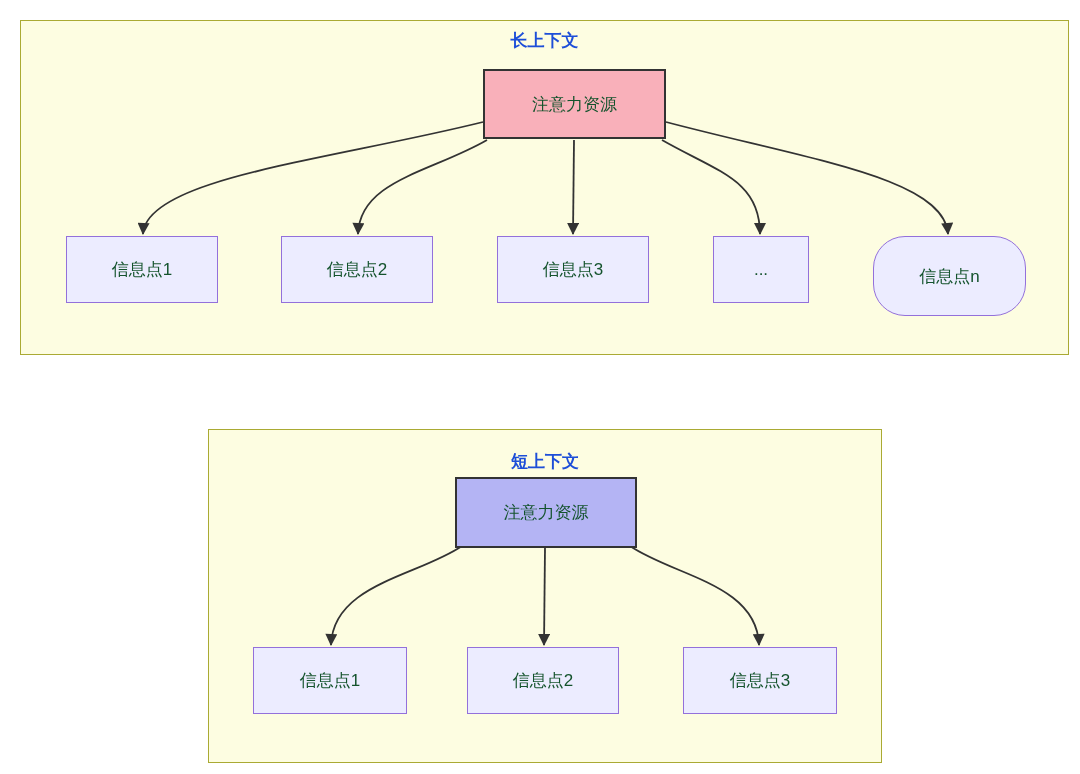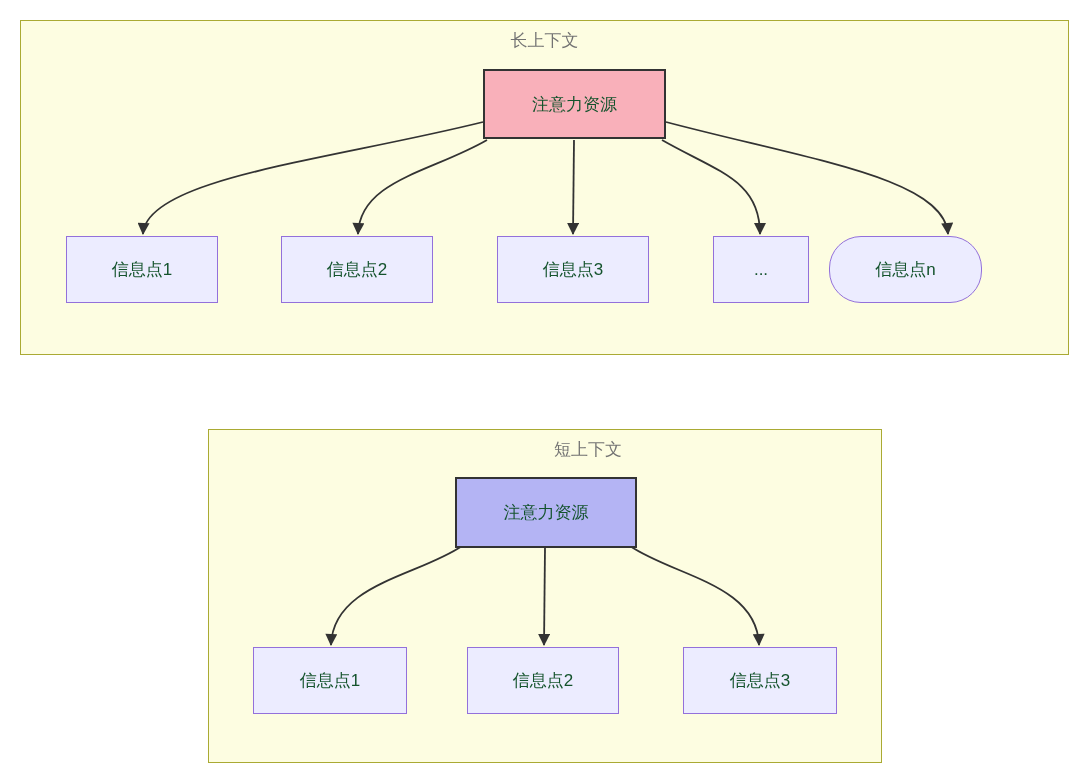--- a/index.html
+++ b/index.html
@@ -16,22 +16,23 @@
     background:#fdfde1;
     border:1.5px solid #aaaa33;
     box-sizing:border-box;
     z-index:0;
   }
   .container-title{
     position:absolute;
     left:0;right:0;top:9px;
     text-align:center;
     font-size:17px;
-    color:#737373;
+    color:#1d4ed8;
     z-index:2;
+    font-weight:bold;
   }
   .edges{
     position:absolute;left:0;top:0;
     width:1080px;height:774px;
     z-index:1;
     pointer-events:none;
   }
   .node{
     position:absolute;
     display:flex;align-items:center;justify-content:center;
@@ -53,21 +54,21 @@
 </style>
 </head>
 <body>
 
 <div class="canvas">
 
   <div class="container" style="left:20px;top:20px;width:1049px;height:335px;"></div>
   <div class="container" style="left:208px;top:429px;width:674px;height:334px;"></div>
 
   <div class="container-title" style="left:20px;width:1049px;top:29px;">长上下文</div>
-  <div class="container-title" style="left:208px;width:674px;top:438px;padding-left:43px;">短上下文</div>
+  <div class="container-title" style="left:208px;width:674px;top:450px;">短上下文</div>
 
   <svg class="edges" viewBox="0 0 1080 774" xmlns="http://www.w3.org/2000/svg">
     <defs>
       <marker id="arrowhead" viewBox="0 0 10 10" refX="9.2" refY="5" markerUnits="userSpaceOnUse" markerWidth="14" markerHeight="12" orient="auto">
         <path d="M0,0 L10,5 L0,10 z" fill="#333333"></path>
       </marker>
     </defs>
     <g stroke="#333333" stroke-width="1.8" fill="none">
       <path d="M 483 122 C 330 160, 146 178, 143 234" marker-end="url(#arrowhead)"></path>
       <path d="M 487 140 C 432 172, 360 180, 358 234" marker-end="url(#arrowhead)"></path>
@@ -80,21 +81,21 @@
       <path d="M 630 546 C 674 576, 757 584, 759 645" marker-end="url(#arrowhead)"></path>
     </g>
   </svg>
 
   <div class="node source pink" style="left:483px;top:69px;width:183px;height:70px;">注意力资源</div>
 
   <div class="node target" style="left:66px;top:236px;width:152px;height:67px;">信息点1</div>
   <div class="node target" style="left:281px;top:236px;width:152px;height:67px;">信息点2</div>
   <div class="node target" style="left:497px;top:236px;width:152px;height:67px;">信息点3</div>
   <div class="node target" style="left:713px;top:236px;width:96px;height:67px;">...</div>
-  <div class="node target" style="left:829px;top:236px;width:153px;height:67px;border-radius:32px;">信息点n</div>
+  <div class="node target" style="left:873px;top:236px;width:153px;height:80px;border-radius:32px;">信息点n</div>
 
   <div class="node source purple" style="left:455px;top:477px;width:182px;height:71px;">注意力资源</div>
 
   <div class="node target" style="left:253px;top:647px;width:154px;height:67px;">信息点1</div>
   <div class="node target" style="left:467px;top:647px;width:152px;height:67px;">信息点2</div>
   <div class="node target" style="left:683px;top:647px;width:154px;height:67px;">信息点3</div>
 
 </div>
 
 </body></html>

